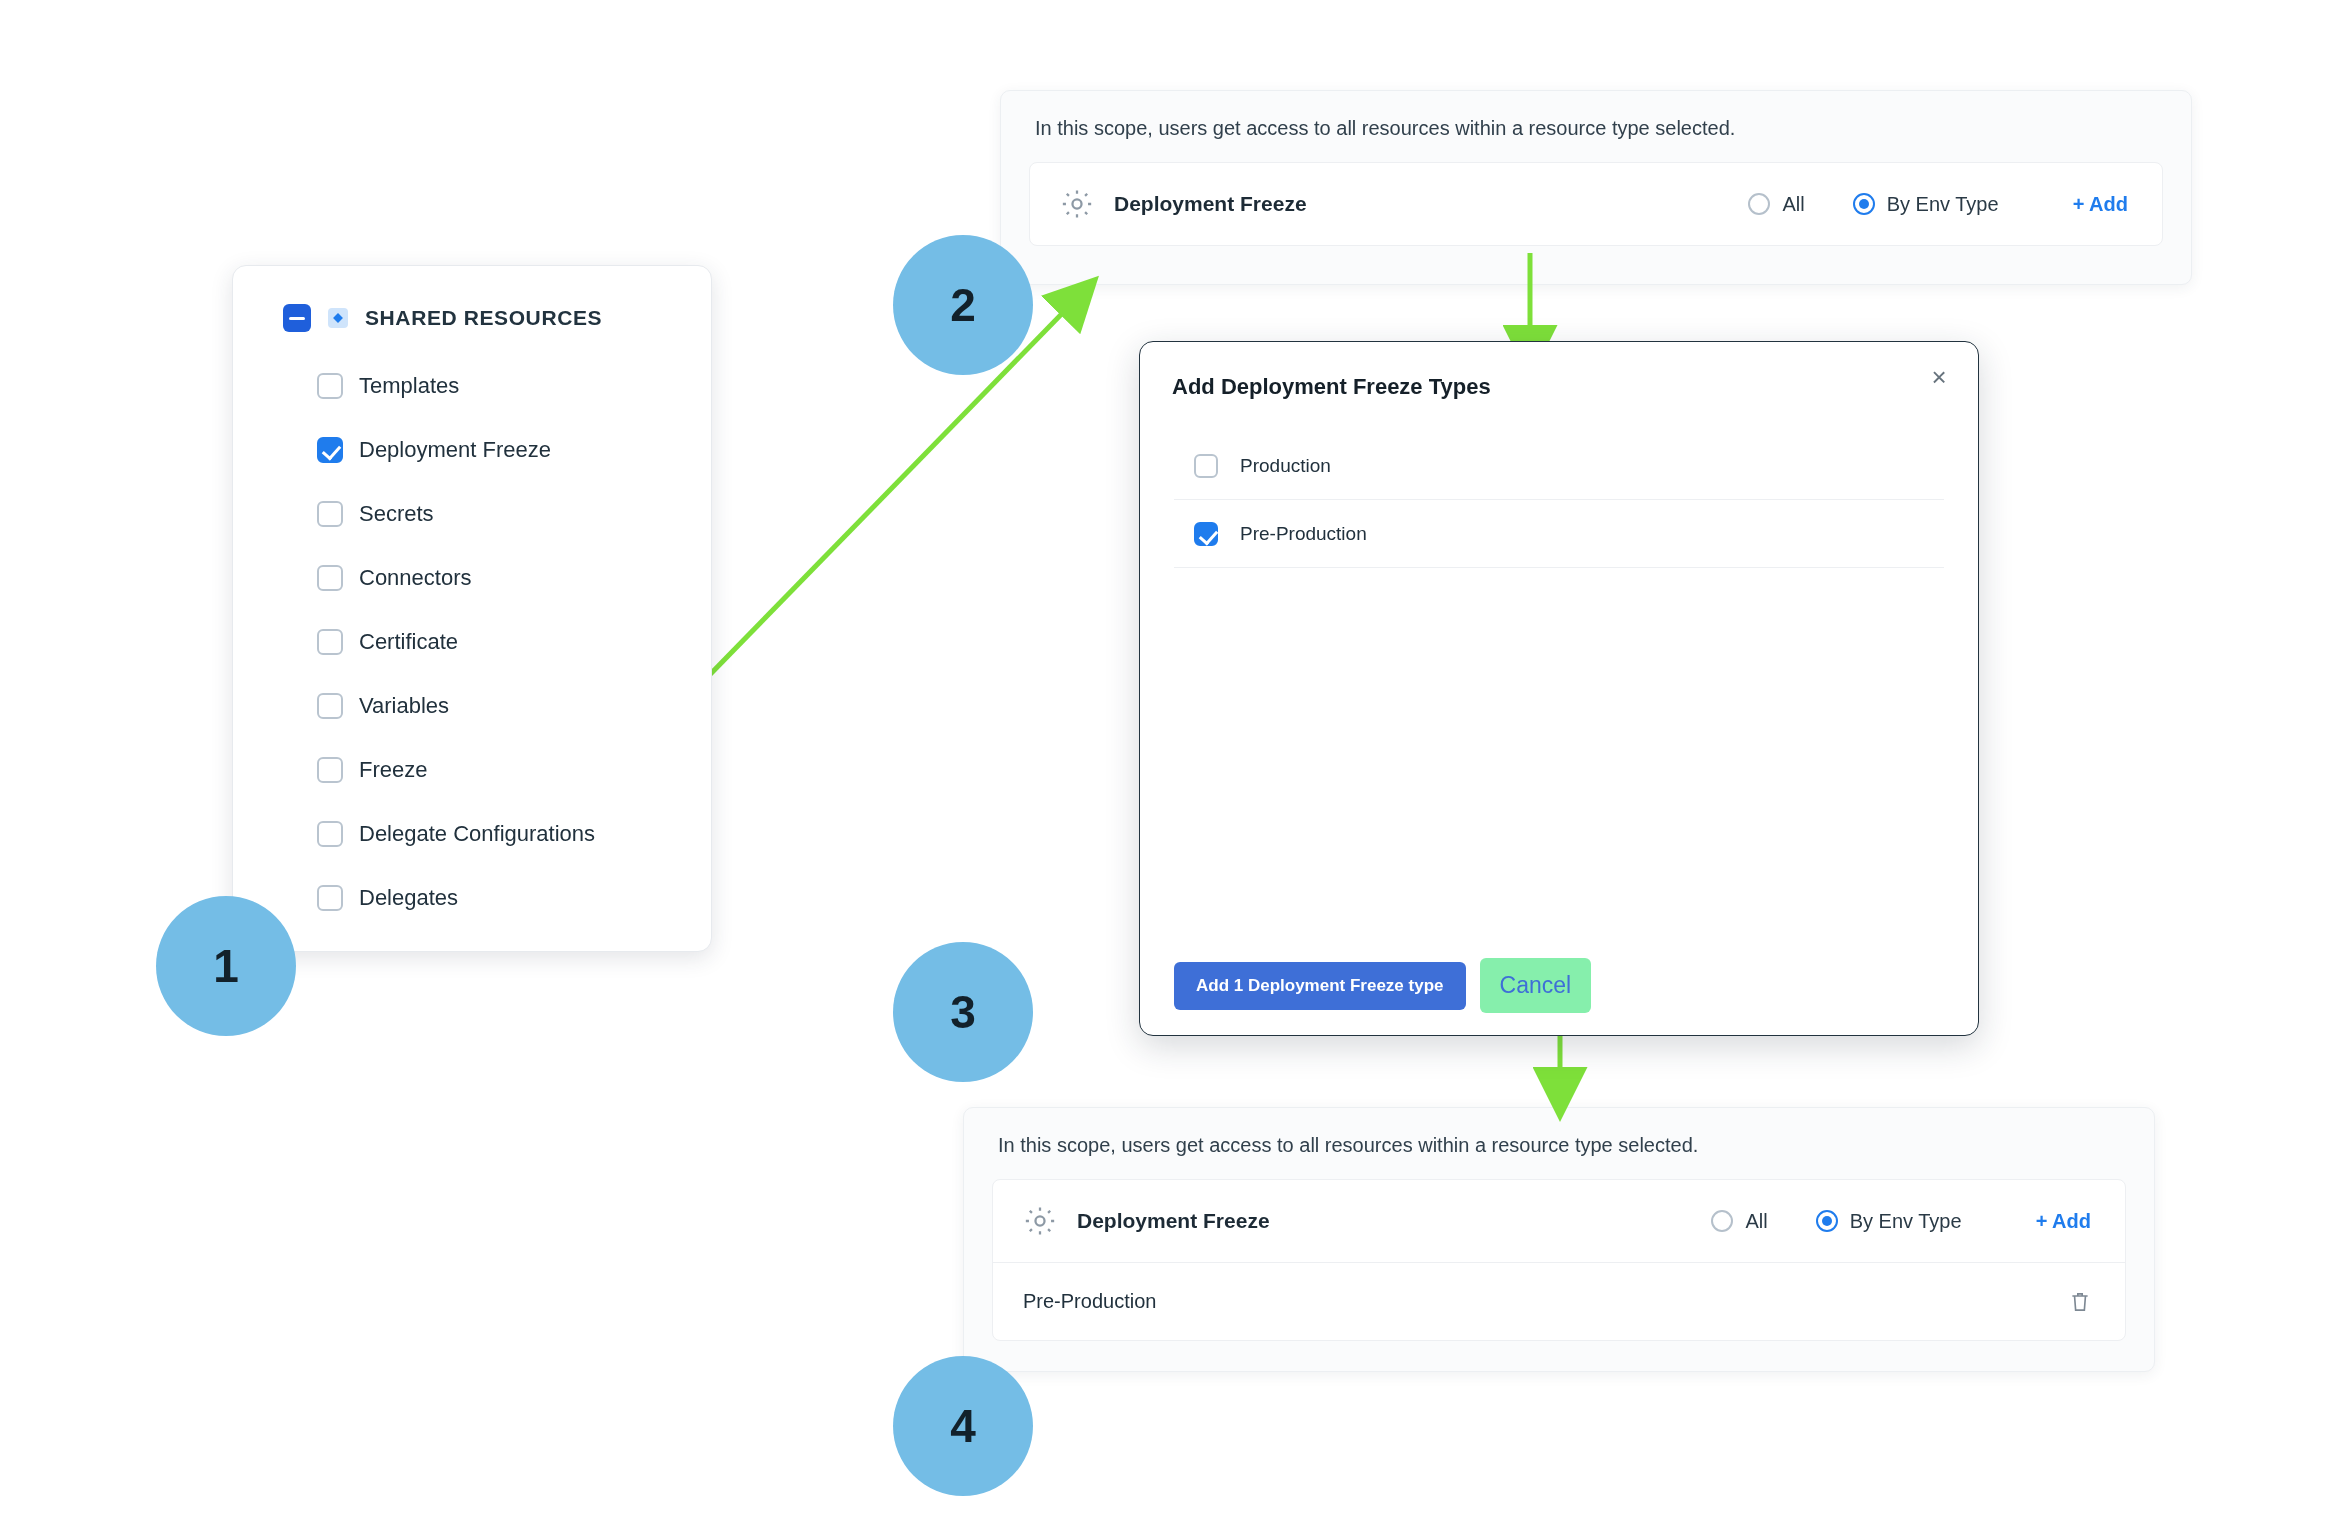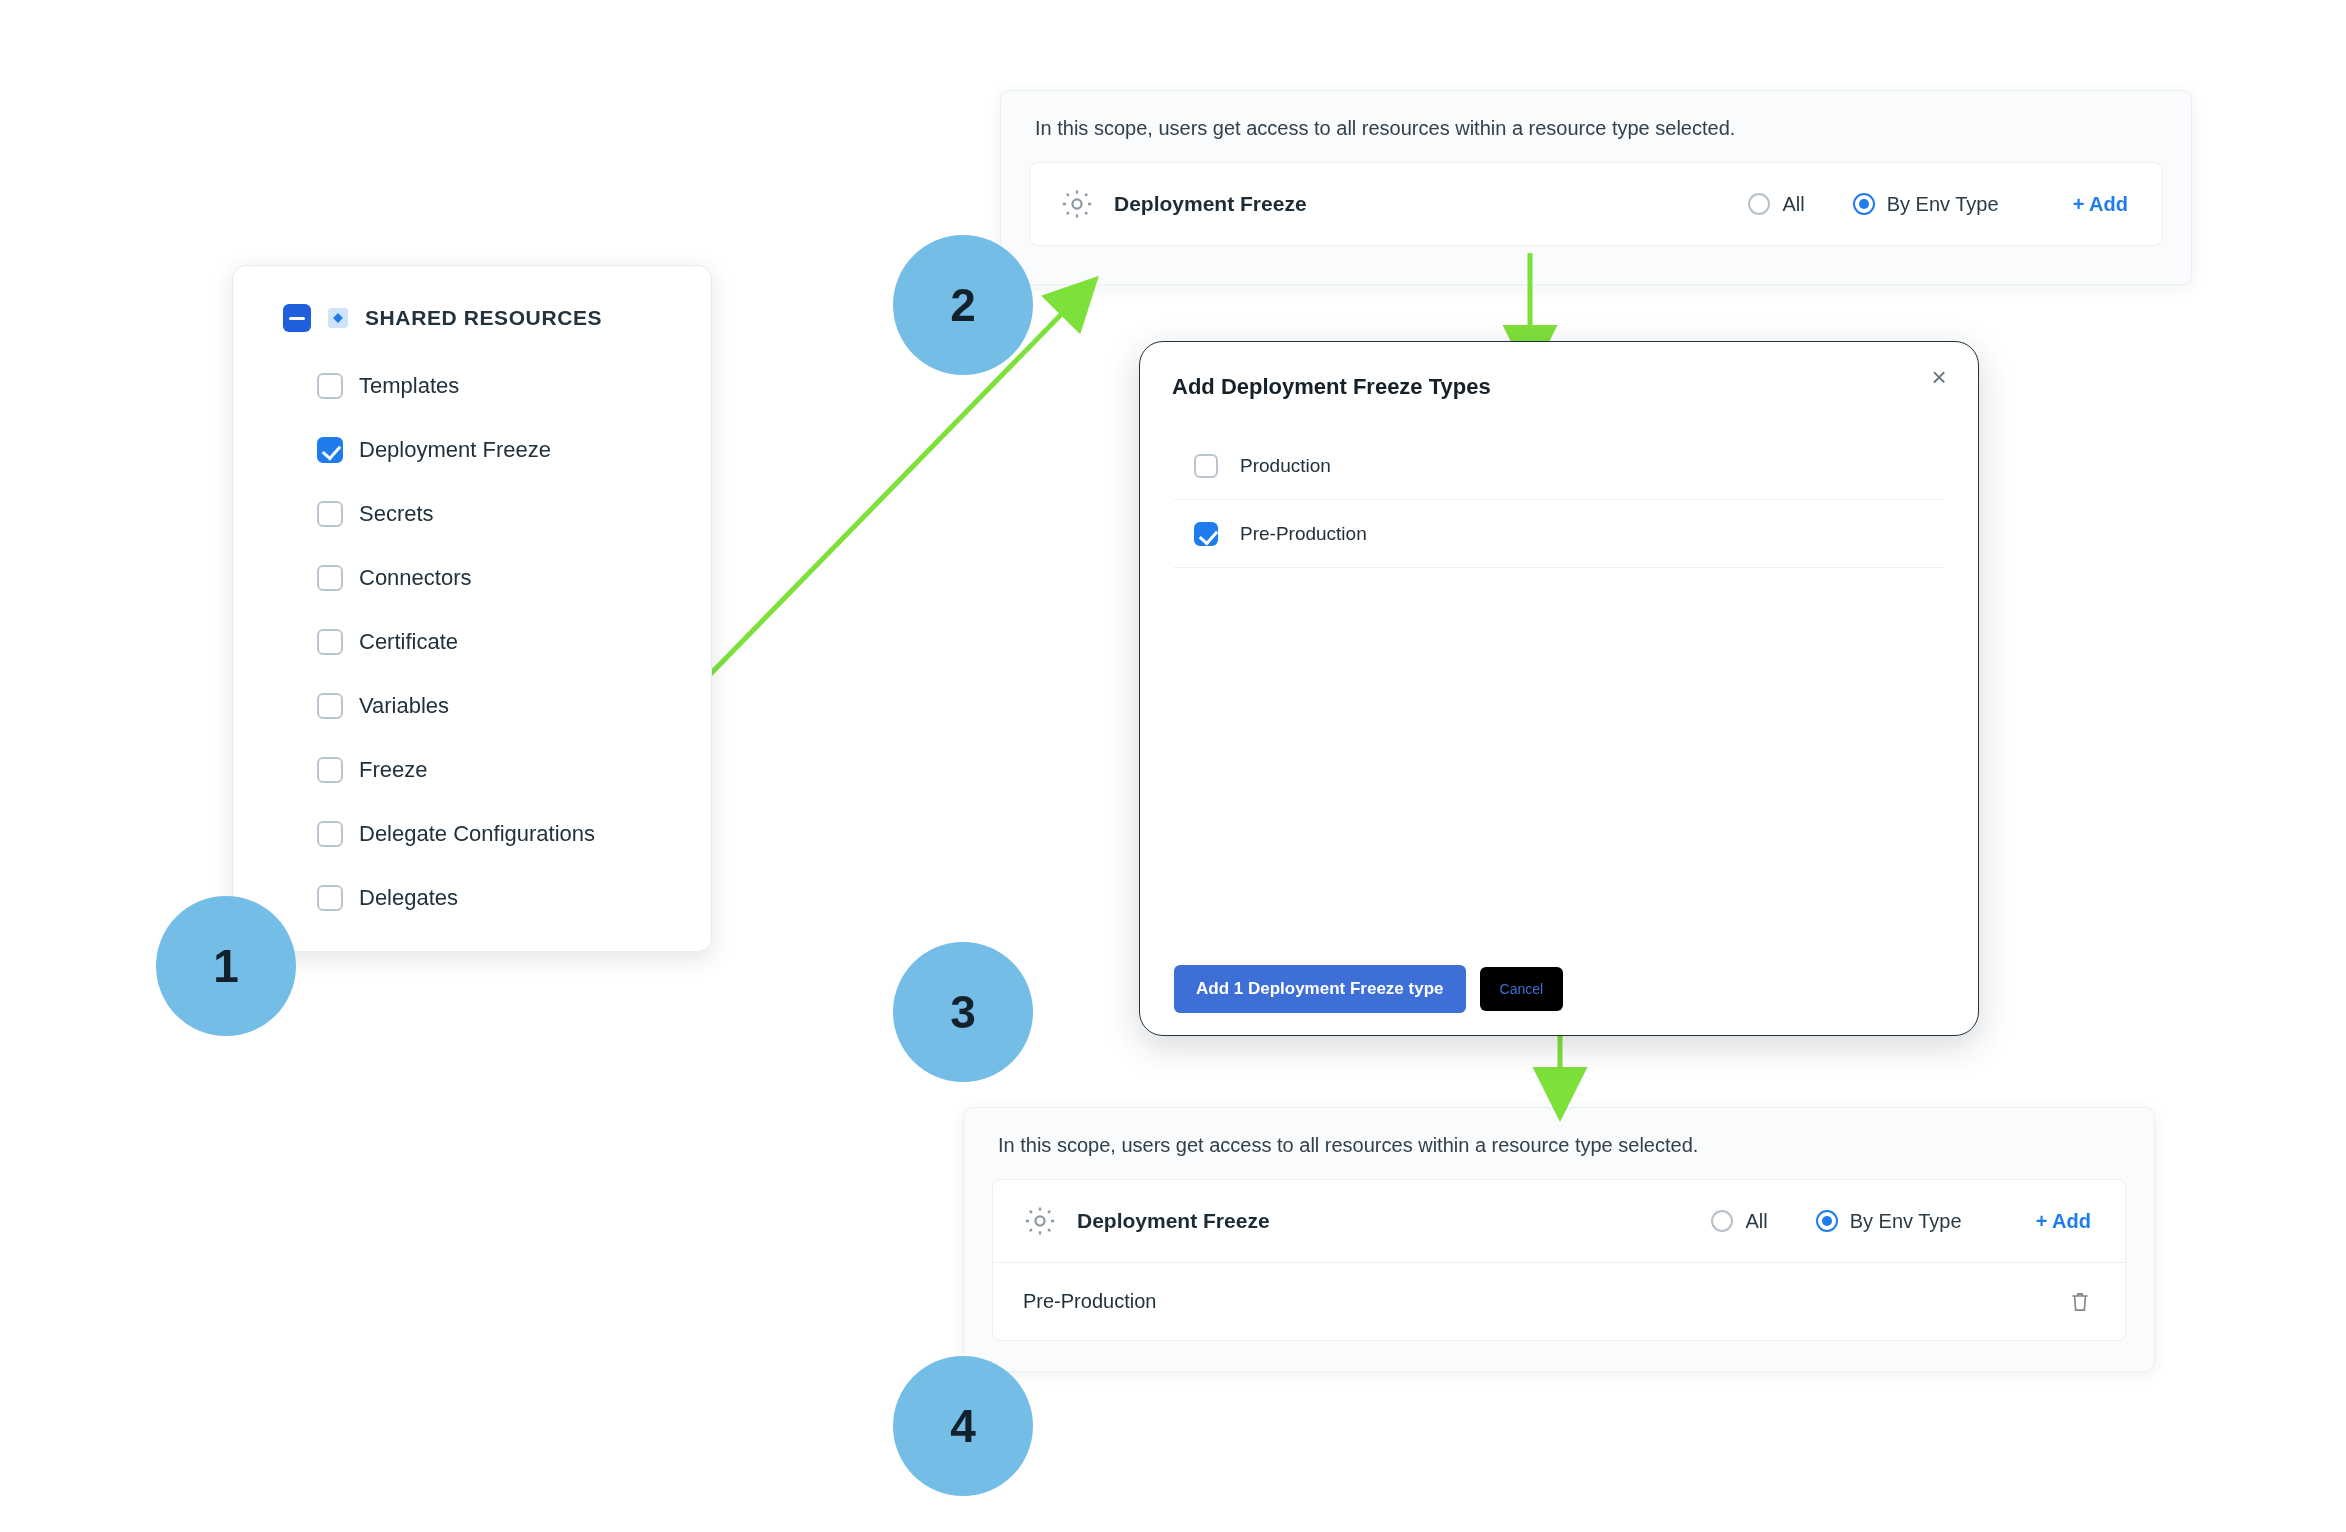--- a/index.html
+++ b/index.html
@@ -198,21 +198,21 @@
 
   
   #modal {
     position: absolute;
     left: 1139px;
     top: 341px;
     width: 840px;
     height: 695px;
     background: #ffffff;
     border: 1px solid #22333f;
-    border-radius: 24px;
+    border-radius: 14px;
     box-shadow: 0 10px 34px rgba(30,40,55,0.18);
     z-index: 30;
   }
   .modal-title {
     font-size: 22px;
     font-weight: bold;
     color: #152029;
     padding: 32px 0 0 32px;
   }
   .modal-close {
@@ -247,23 +247,23 @@
     background: #3e6fd7;
     color: #ffffff;
     font-size: 17px;
     font-weight: bold;
     border: none;
     border-radius: 6px;
     padding: 14px 22px;
     font-family: "Liberation Sans", sans-serif;
   }
   .btn-secondary {
-    background: #000000;
+    background: #86efac;
     color: #3e6fd7;
-    font-size: 14px;
+    font-size: 23px;
     border: none;
     border-radius: 6px;
     padding: 14px 20px;
     font-family: "Liberation Sans", sans-serif;
   }
 </style>
 </head>
 <body>
 
 <svg class="arrow-svg" style="left:680px; top:270px; width:450px; height:430px;" viewBox="0 0 450 430">

